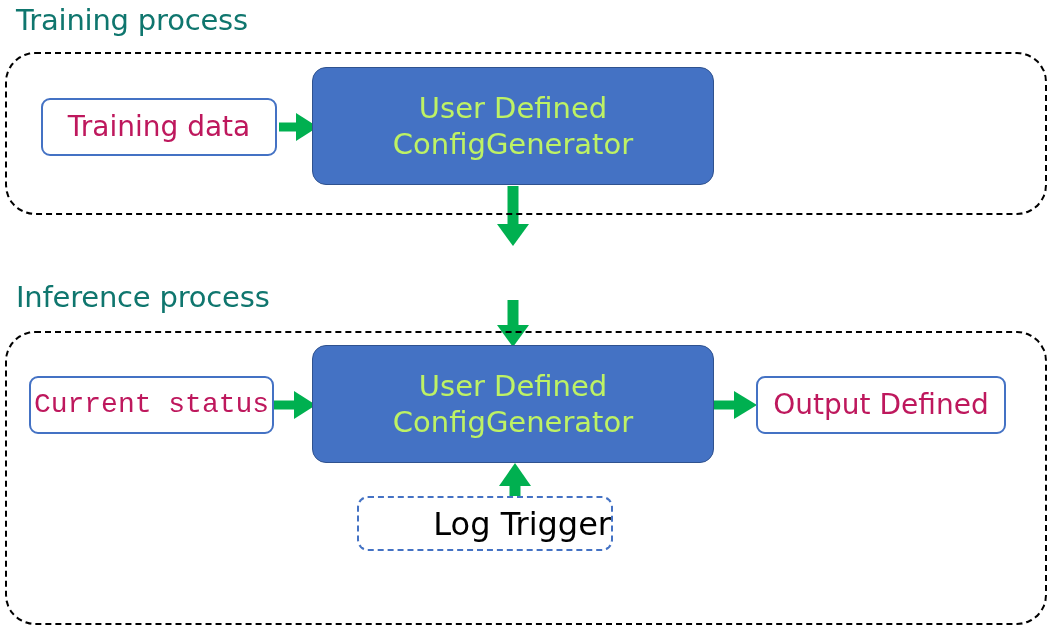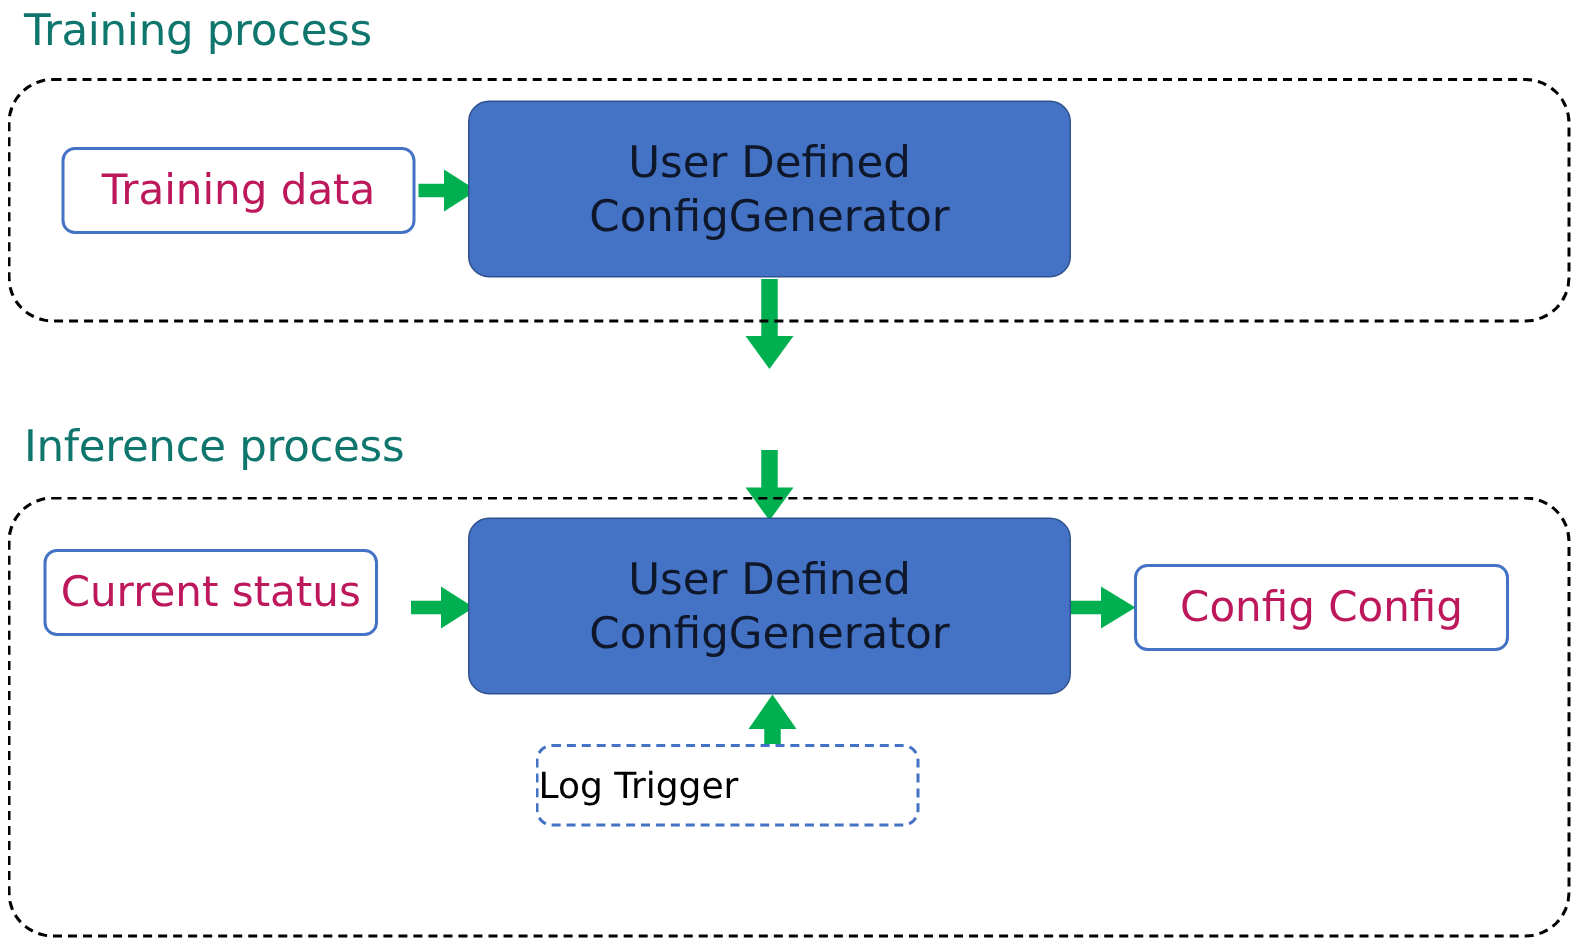--- a/index.html
+++ b/index.html
@@ -48,37 +48,37 @@
 
   
   .proc{
     background:#4472C4;
     border:1.5px solid #2F528F;
     border-radius:14px;
     display:flex;
     flex-direction:column;
     align-items:center;
     justify-content:center;
-    color:#0f172a;
+    color:#bef264;
     font-size:29px;
     line-height:36px;
     text-align:center;
     white-space:nowrap;
   }
 
   
   .trigger{
     border:2px dashed #4472C4;
     border-radius:11px;
     background:#ffffff;
     display:flex;
     align-items:center;
-    justify-content:flex-start;
+    justify-content:flex-end;
     color:#000000;
-    font-size:24px;
+    font-size:32px;
     line-height:30px;
     white-space:nowrap;
   }
 
   
   #arrows{position:absolute;left:0;top:0;width:1057px;height:631px;pointer-events:none;}
 </style>
 </head>
 <body>
 
@@ -128,31 +128,31 @@
   <div class="abs proc" style="left:312px; top:67px; width:402px; height:118px;">
     <span>User Defined</span>
     <span>ConfigGenerator</span>
   </div>
 
 
   <div class="abs section-title" style="left:16px; top:281px;">Inference process</div>
 
   <div class="abs group-box" style="left:5px; top:331px; width:1042px; height:294px;"></div>
 
-  <div class="abs node" style="left:29px; top:366px; width:223px; height:58px;">
+  <div class="abs node" style="left:29px; top:376px; width:245px; height:58px;font-family:Liberation Mono, monospace;">
     <span>Current status</span>
   </div>
 
   <div class="abs proc" style="left:312px; top:345px; width:402px; height:118px;">
     <span>User Defined</span>
     <span>ConfigGenerator</span>
   </div>
 
   <div class="abs node" style="left:756px; top:376px; width:250px; height:58px;">
-    <span>Config Config</span>
+    <span>Output Defined</span>
   </div>
 
   <div class="abs trigger" style="left:357px; top:496px; width:256px; height:55px; z-index:2;">
     <span>Log Trigger</span>
   </div>
 
 
 </div>
 
 </body></html>

